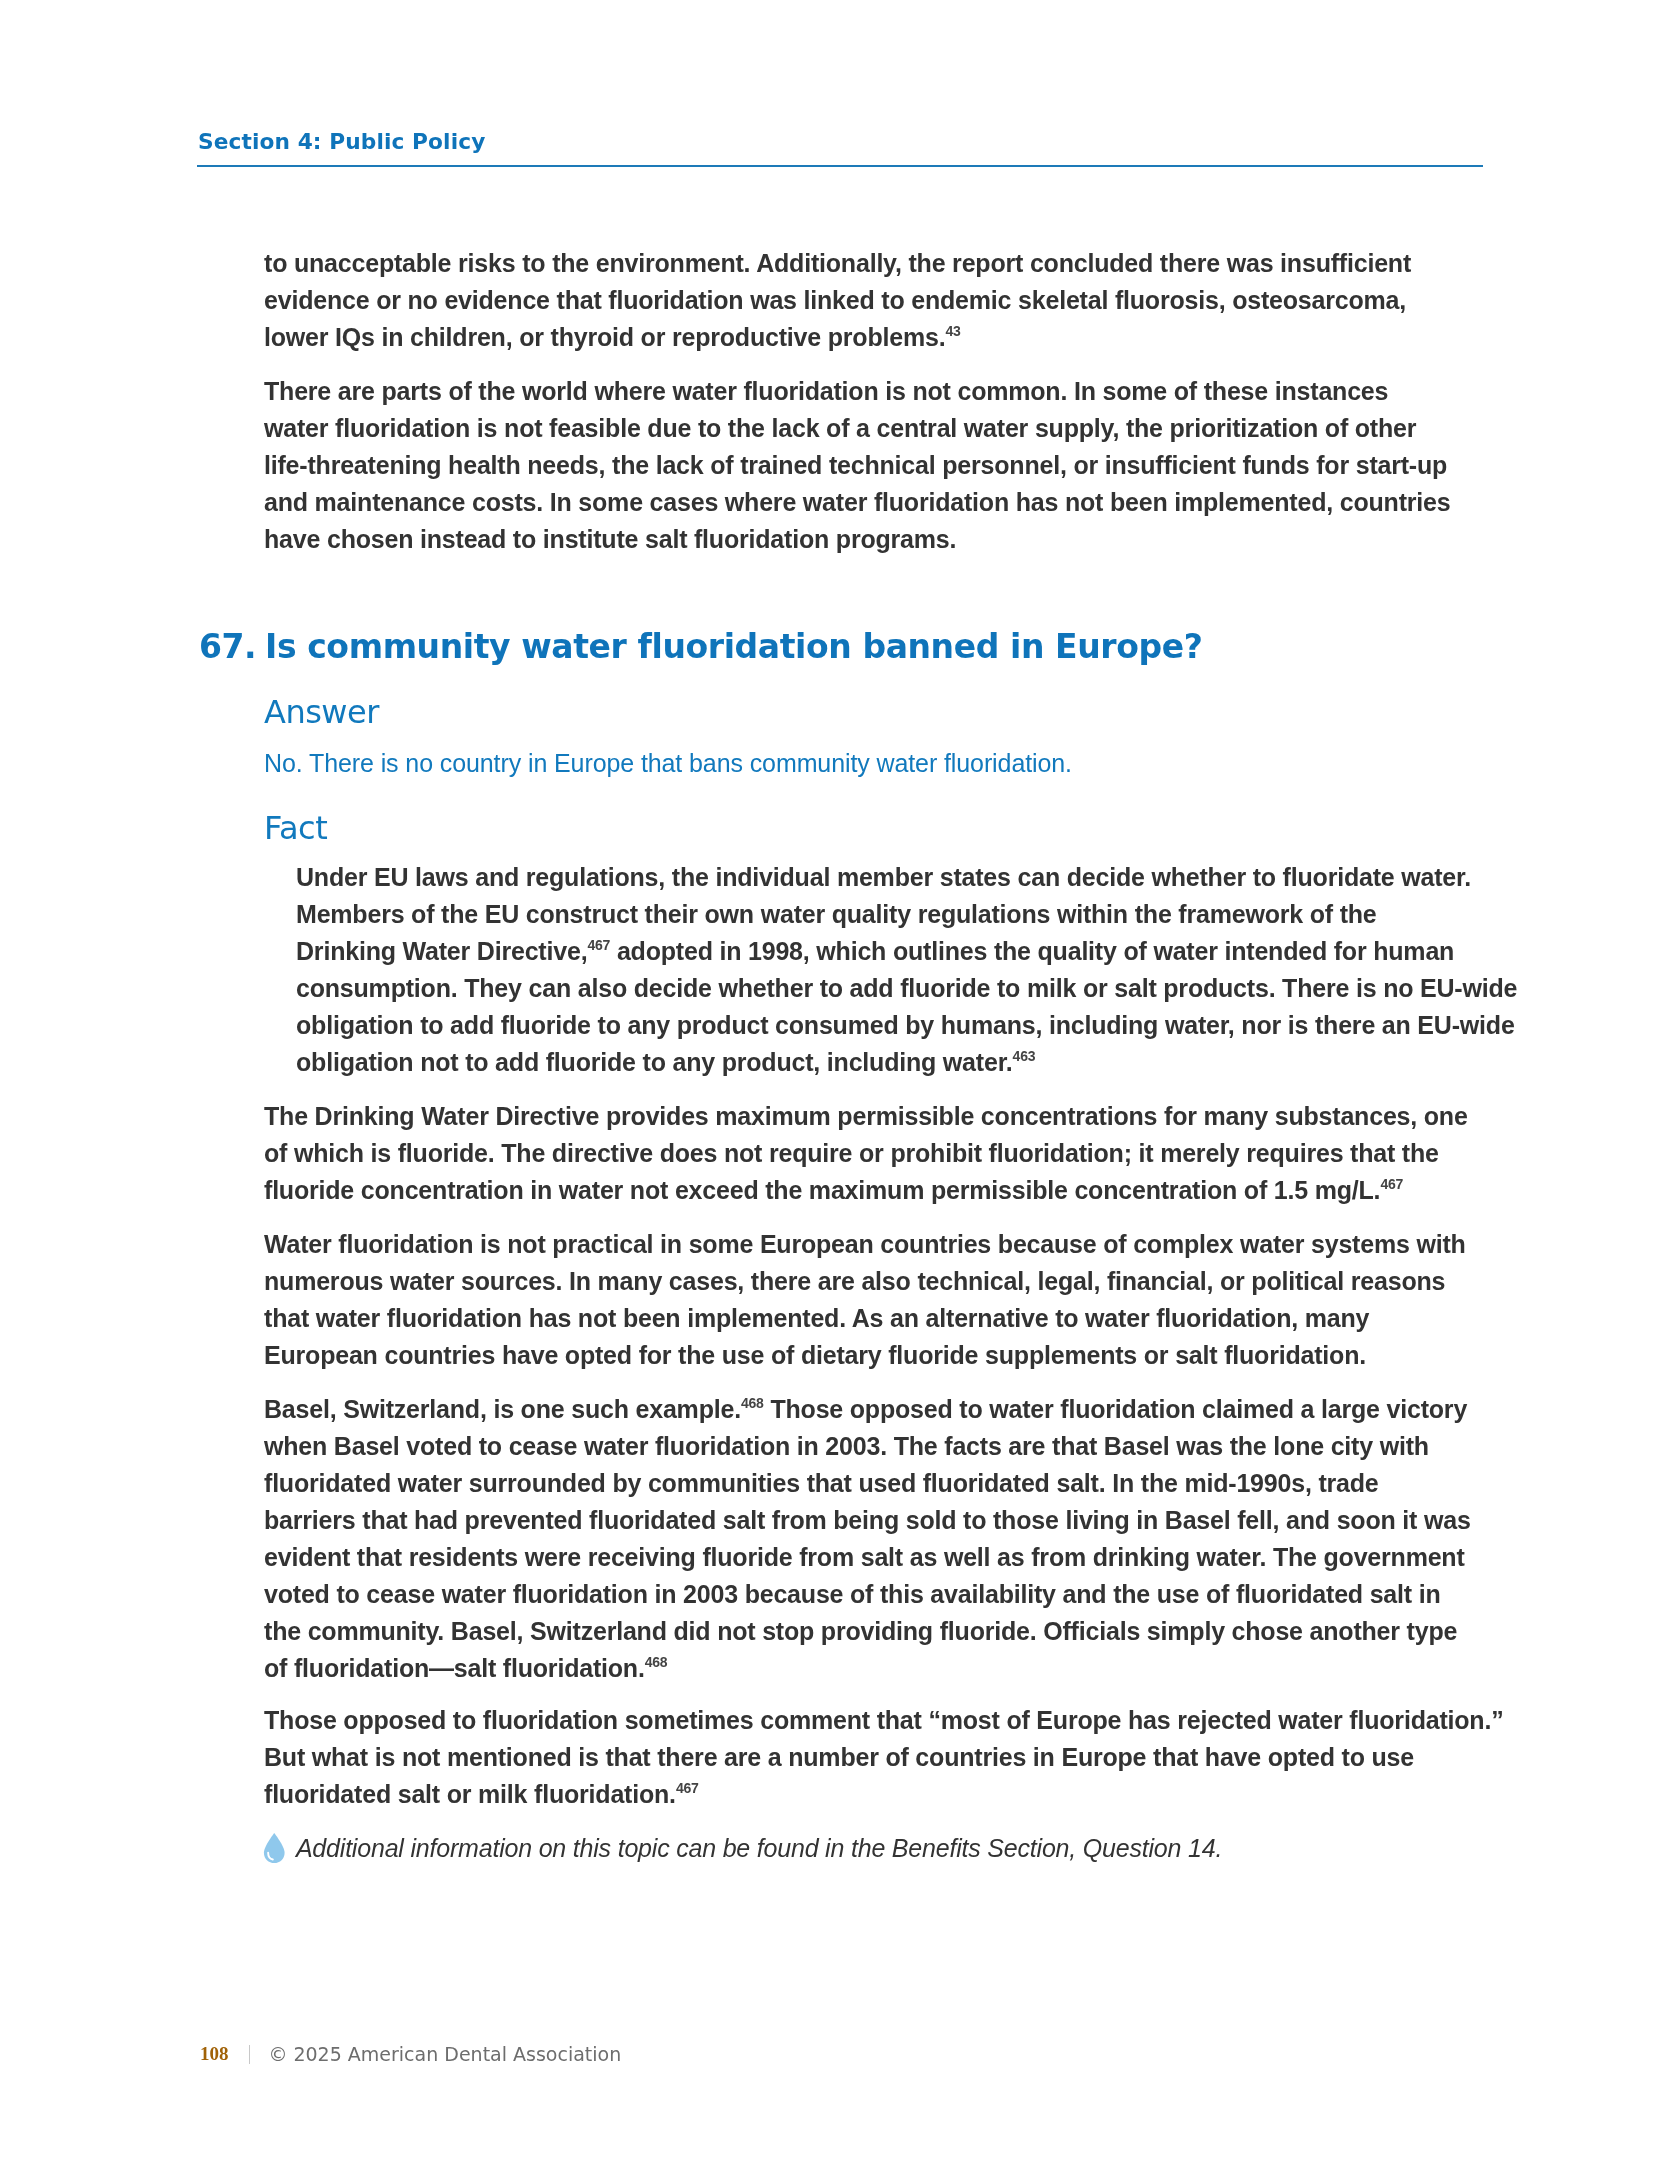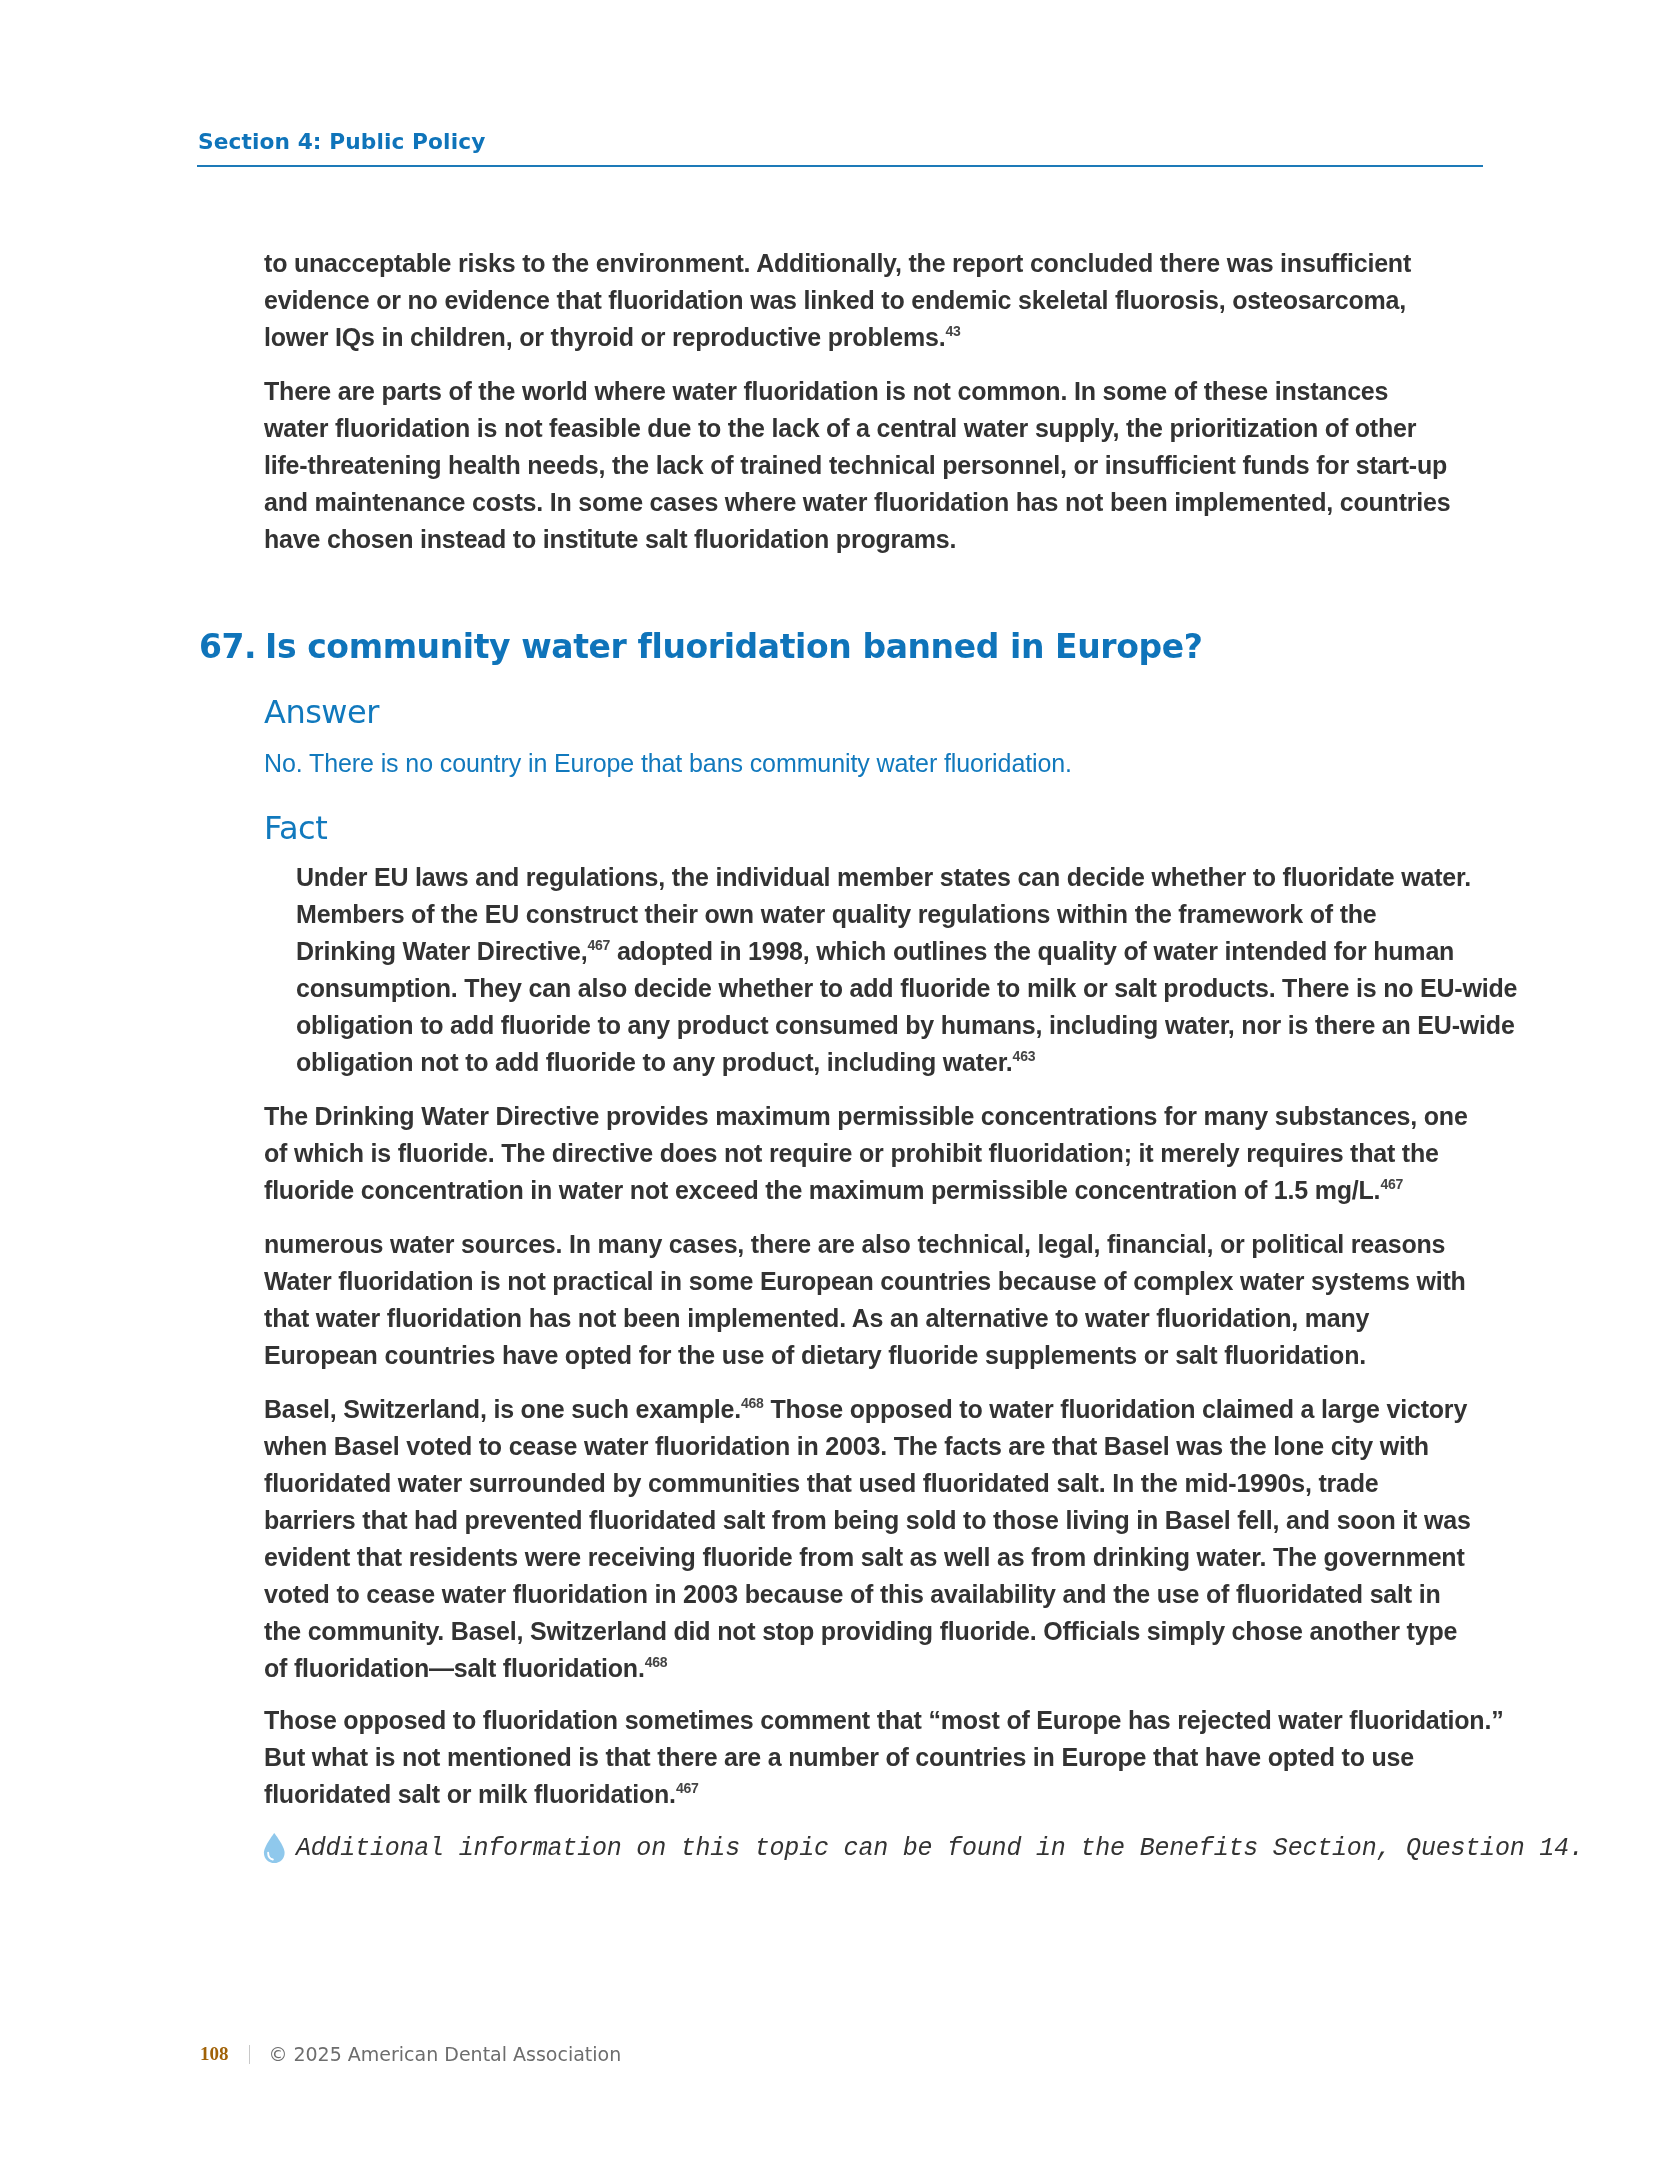--- a/index.html
+++ b/index.html
@@ -43,21 +43,21 @@
     font-family: "Liberation Sans", sans-serif; font-size: 25px; color: #1179bd;
     white-space: nowrap; letter-spacing: -0.1px;
   }
 
   .note {
     position: absolute; left: 262px; top: 1832px;
     display: flex; align-items: center; white-space: nowrap;
   }
   .note .drop { width: 24.5px; height: 32px; margin-right: 9.4px; }
   .note .note-text {
-    font-family: Liberation Mono, monospace; font-style: italic;
+    font-family: Liberation Sans, sans-serif; font-style: italic;
     font-size: 25px; color: #333333; letter-spacing: -0.2px;
   }
 
   .footer {
     position: absolute; left: 200px; top: 2043px;
     display: flex; align-items: center; white-space: nowrap;
   }
   .page-num { font-family: Liberation Serif, serif; font-weight: bold; font-size: 19px; color: #a16207; }
   .sep { width: 0.9px; height: 19px; background: #c8c8c8; margin: 0 19px 0 20px; }
   .copyright { font-family: "DejaVu Sans", sans-serif; font-size: 19px; color: #6d6d6d; }
@@ -102,22 +102,22 @@
     <span class="line"><span>obligation not to add fluoride to any product, including water.</span><sup class="ref">463</sup></span>
   </p>
 
   <p class="para body-text" style="top:1098px;">
     <span class="line">The Drinking Water Directive provides maximum permissible concentrations for many substances, one</span>
     <span class="line">of which is fluoride. The directive does not require or prohibit fluoridation; it merely requires that the</span>
     <span class="line"><span>fluoride concentration in water not exceed the maximum permissible concentration of 1.5 mg/L.</span><sup class="ref">467</sup></span>
   </p>
 
   <p class="para body-text" style="top:1226px;">
+    <span class="line">Water fluoridation is not practical in some European countries because of complex water systems with</span>
     <span class="line">numerous water sources. In many cases, there are also technical, legal, financial, or political reasons</span>
-    <span class="line">Water fluoridation is not practical in some European countries because of complex water systems with</span>
     <span class="line">that water fluoridation has not been implemented. As an alternative to water fluoridation, many</span>
     <span class="line">European countries have opted for the use of dietary fluoride supplements or salt fluoridation.</span>
   </p>
 
   <p class="para body-text" style="top:1391px;">
     <span class="line"><span>Basel, Switzerland, is one such example.</span><sup class="ref">468</sup><span style="white-space:pre;"> Those opposed to water fluoridation claimed a large victory</span></span>
     <span class="line">when Basel voted to cease water fluoridation in 2003. The facts are that Basel was the lone city with</span>
     <span class="line">fluoridated water surrounded by communities that used fluoridated salt. In the mid-1990s, trade</span>
     <span class="line">barriers that had prevented fluoridated salt from being sold to those living in Basel fell, and soon it was</span>
     <span class="line">evident that residents were receiving fluoride from salt as well as from drinking water. The government</span>

